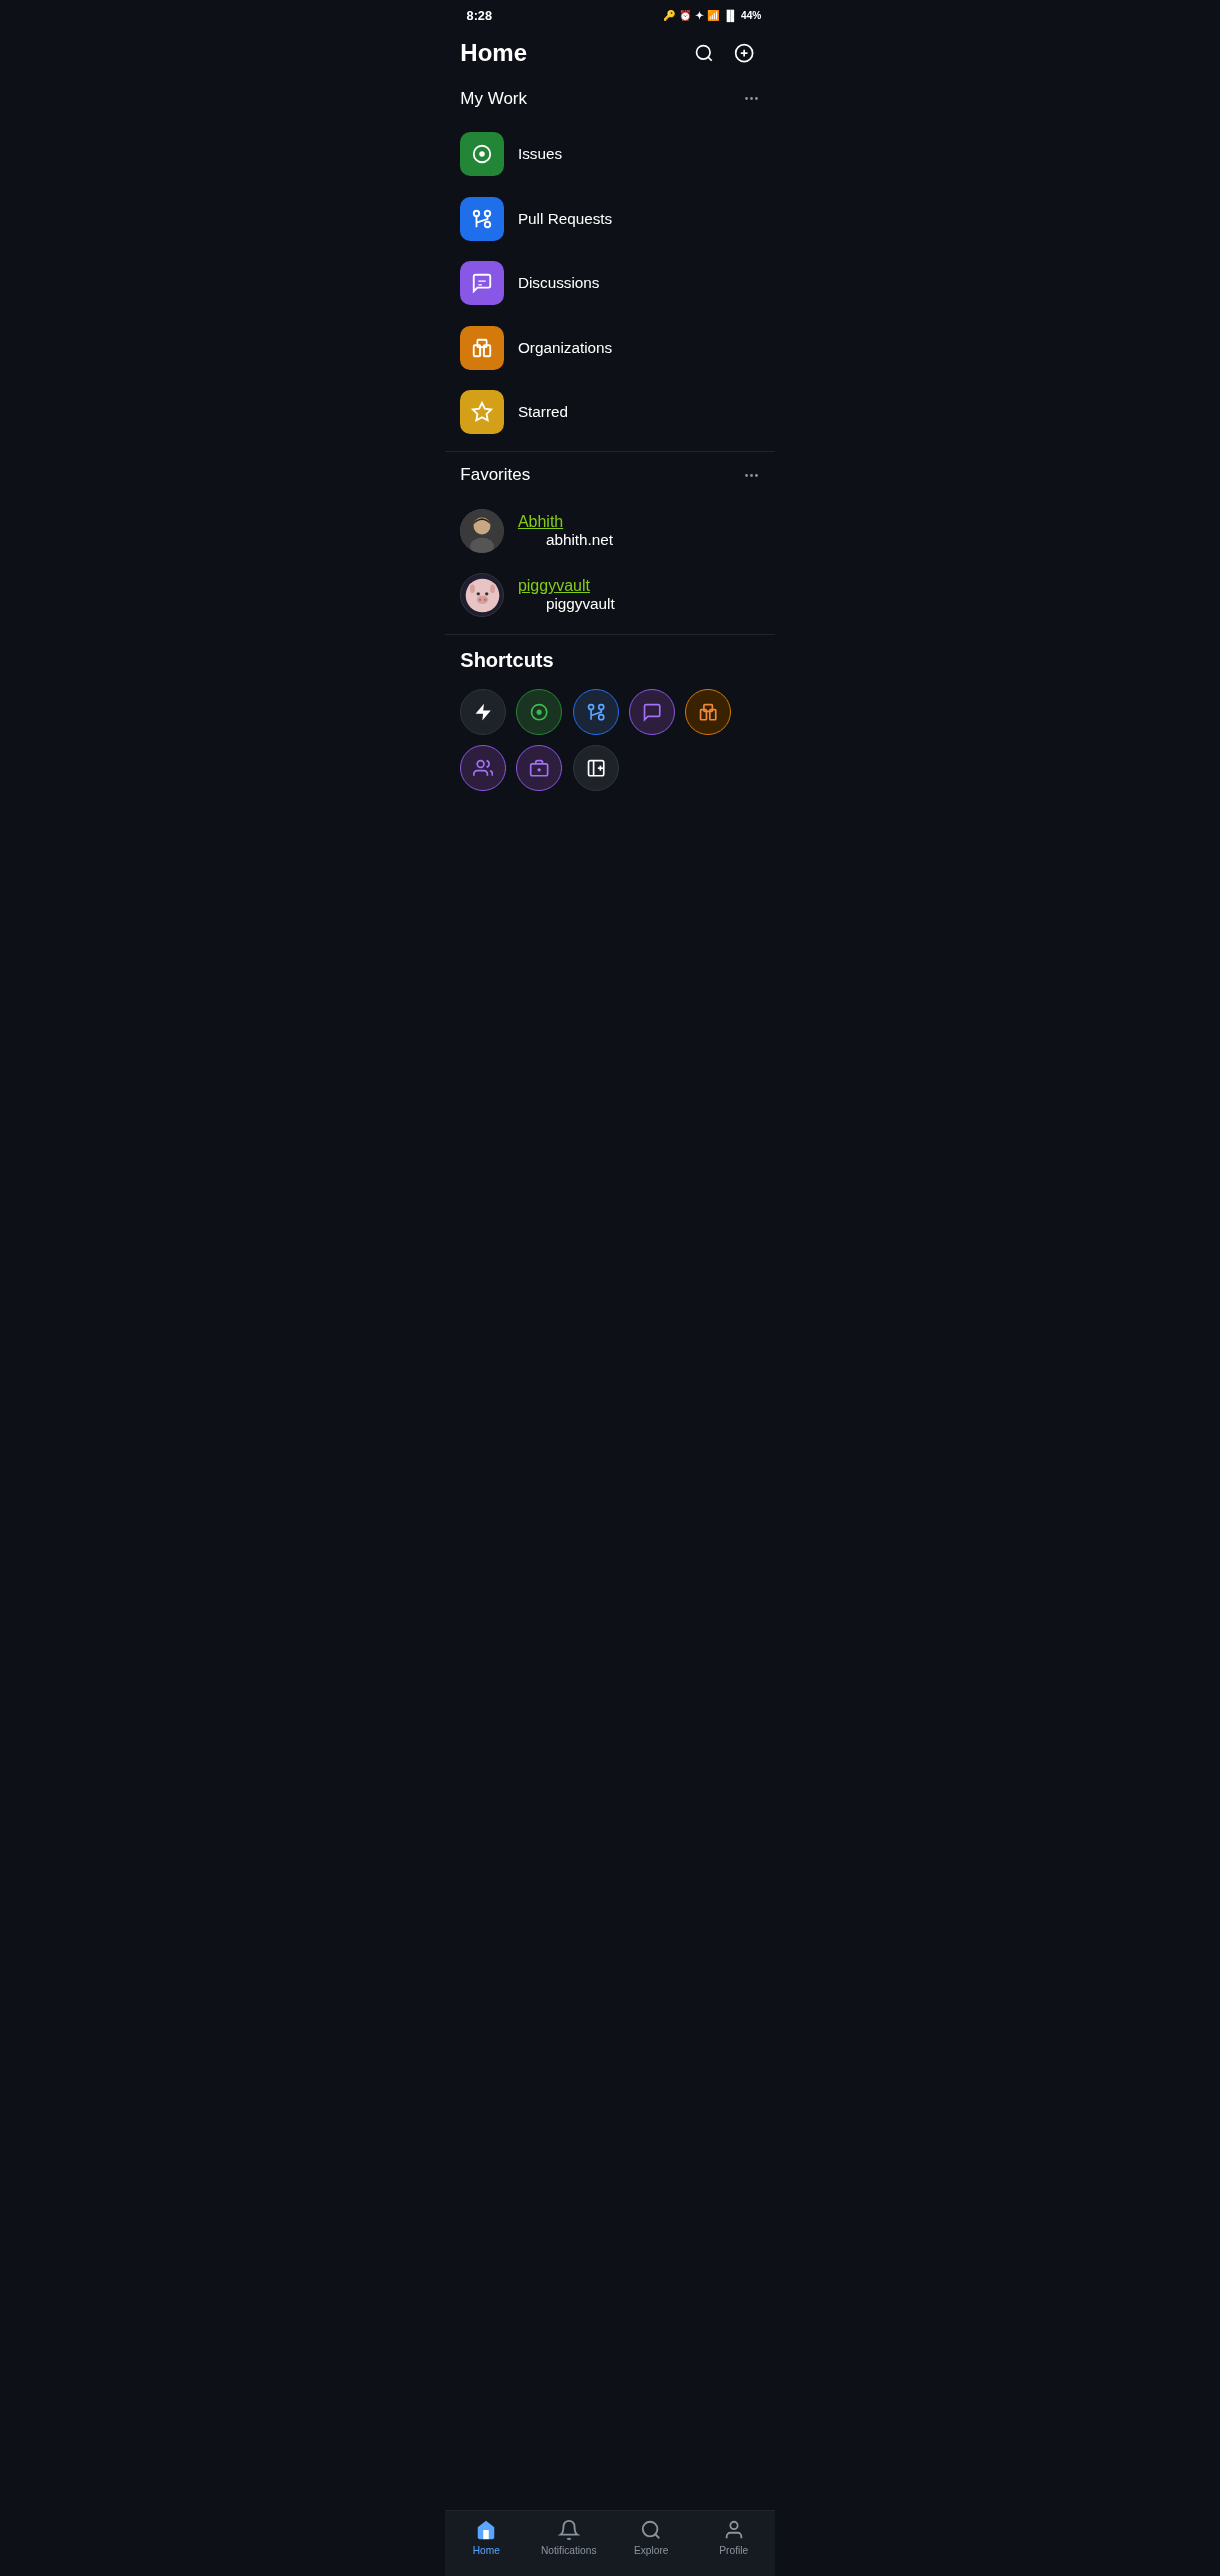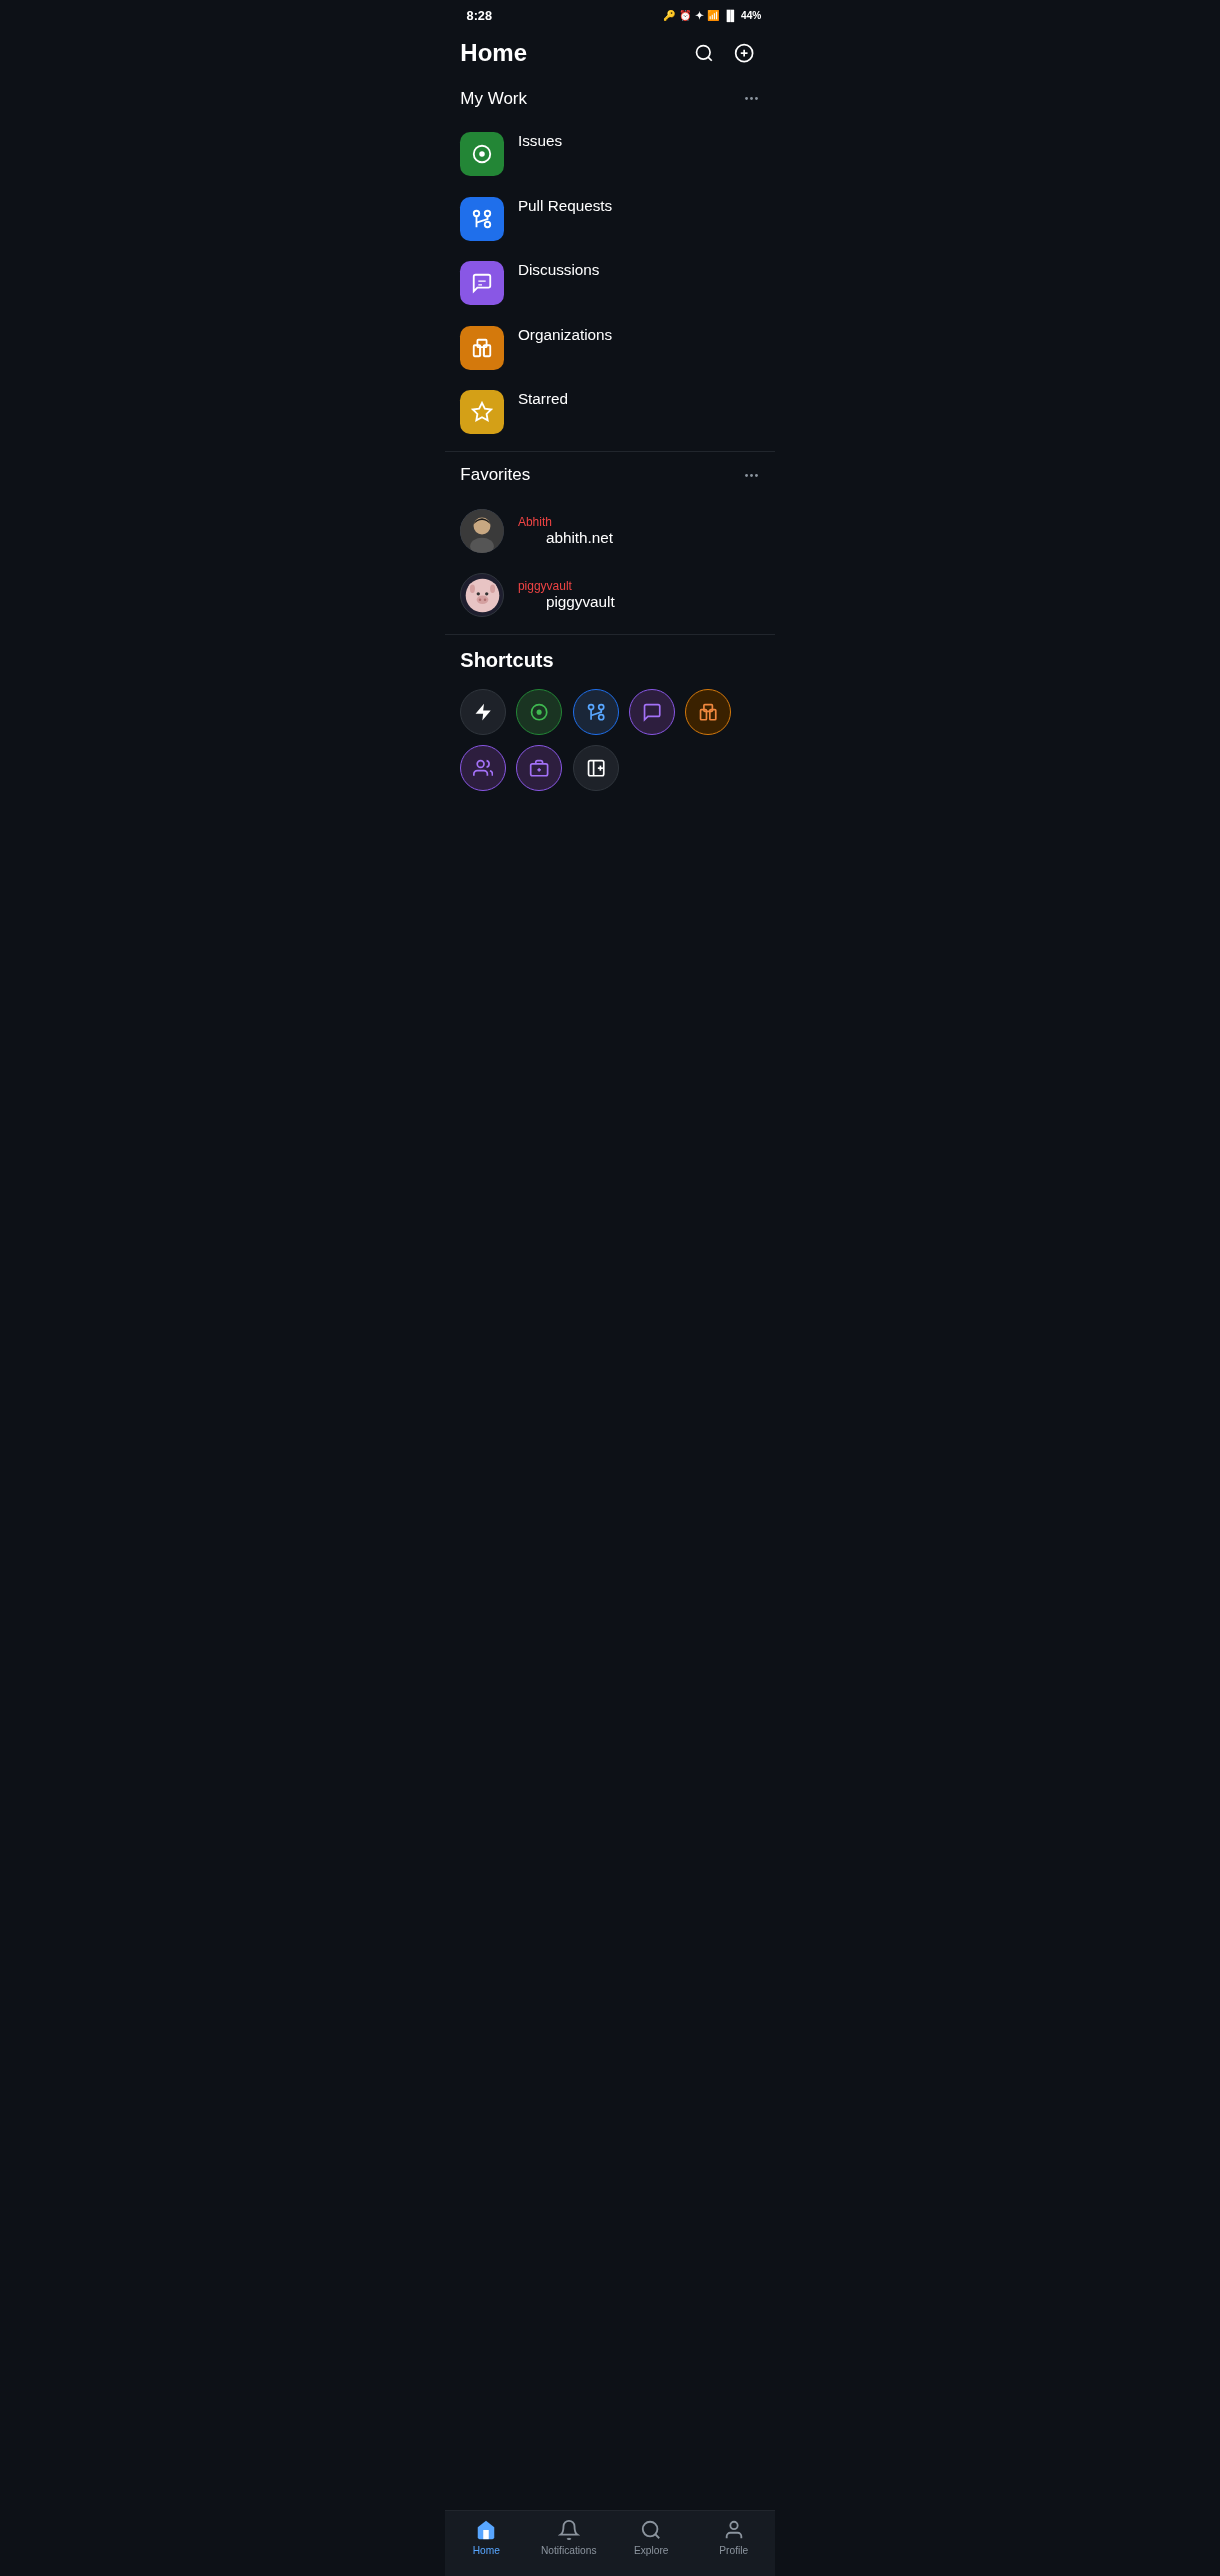--- a/index.html
+++ b/index.html
@@ -99,21 +99,21 @@
       background: none;
       border: none;
       cursor: pointer;
       color: #8b949e;
       display: flex;
       align-items: center;
     }
 
     .menu-item {
       display: flex;
-      align-items: flex-start;
+      align-items: center;
       gap: 13.6px;
       padding: 10.2px 0;
       cursor: pointer;
     }
 
     .menu-icon {
       width: 44px;
       height: 44px;
       border-radius: 10.2px;
       display: flex;
@@ -153,23 +153,24 @@
       padding: 10.2px 0;
       cursor: pointer;
     }
 
     .favorite-info {
       display: flex;
       flex-direction: column;
     }
 
     .favorite-name {
-      font-size: 12px;
-      color: #ef4444;
+      font-size: 16px;
+      color: #84cc16;
       font-weight: 400;
+      text-decoration: underline;
     }
 
     .favorite-repo {
       font-size: 15.3px;
       color: #ffffff;
       font-weight: 500;
       margin-left: 28px;
     }
 
     .shortcuts-section {

